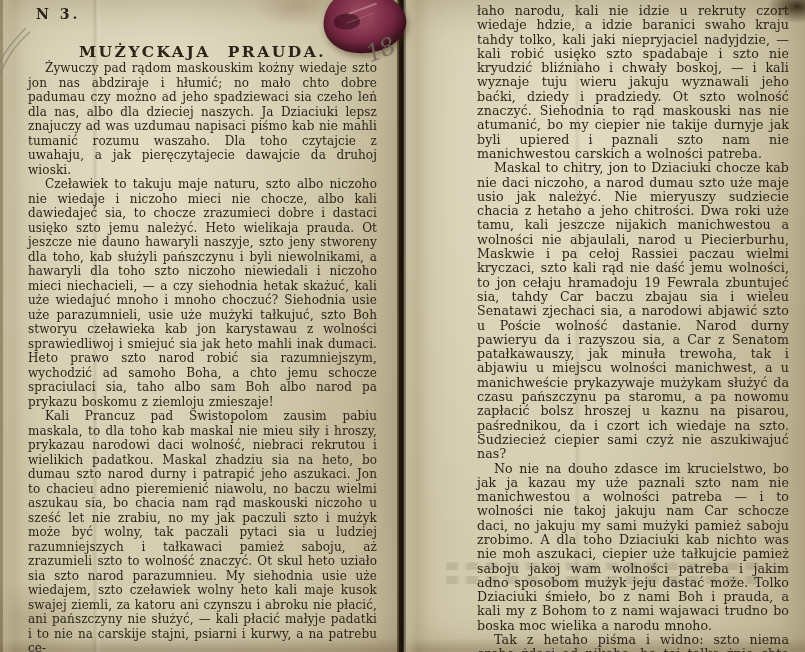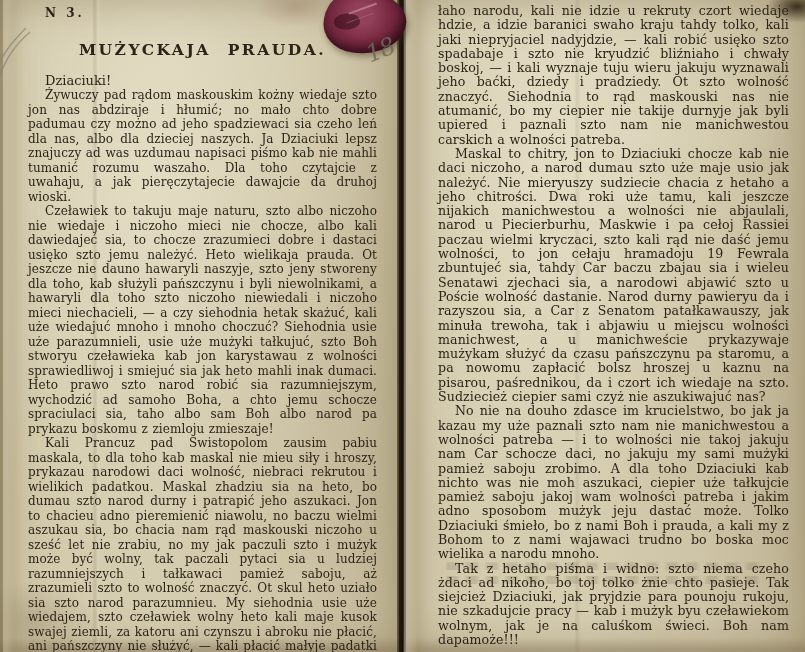--- a/index.html
+++ b/index.html
@@ -36,31 +36,31 @@
   .page-right .texture{
     background:
       linear-gradient(90deg, rgba(235,228,205,.30) 0 3px, transparent 12px),
       linear-gradient(90deg, transparent 168px, rgba(100,85,55,.12) 171px, transparent 175px),
       linear-gradient(0deg, rgba(90,70,40,.22) 0 3px, transparent 14px),
       radial-gradient(ellipse 40px 22px at 98% 1%, rgba(40,28,12,.85), transparent 75%),
       radial-gradient(ellipse 70px 35px at 55% 28%, rgba(235,230,210,.25), transparent 70%);
   }
   
   .inner-left{position:absolute;inset:0;padding:6px 22px 0 28px;box-sizing:border-box;}
-  .issue{margin-left:17px;font-size:12px;letter-spacing:3px;font-weight:bold;}
+  .issue{margin-left:8px;font-size:14px;letter-spacing:3px;font-weight:bold;}
   .title{text-align:center;font-size:15.5px;font-weight:bold;letter-spacing:2.5px;word-spacing:9px;margin-top:20px;}
   .salutation{margin-top:14px;text-indent:17px;font-size:13px;}
   
   .body-text p{
     margin:0;text-align:justify;text-indent:17px;
     font-size:12px;line-height:14.5px;word-spacing:.5px;letter-spacing:.1px;
   }
   .page-right .body-text p{font-size:12.6px;line-height:14.3px;}
   .body-text p.no-indent{text-indent:0;}
-  .inner-right{position:absolute;inset:0;padding:4px 16px 0 32px;box-sizing:border-box;}
+  .inner-right{position:absolute;inset:0;padding:4px 16px 0 32px;box-sizing:border-box;margin-left:39px;}
   
   .seal{
     position:absolute;left:324px;top:-10px;width:82px;height:64px;
     background:radial-gradient(circle at 45% 40%, #93405a 0 18%, #7a2b44 45%, #5c1c30 78%, #4a1524 100%);
     border-radius:48% 56% 62% 40% / 55% 46% 58% 45%;
     transform:rotate(8deg);
     box-shadow:2px 3px 6px rgba(60,40,20,.45), inset -4px -5px 10px rgba(35,8,16,.7);
   }
   .seal:before{
     content:"";position:absolute;left:10px;top:26px;width:26px;height:16px;
@@ -88,21 +88,20 @@
 </head>
 <body>
 
 <div id="scan">
 
   <div class="page page-left">
     <div class="texture"></div>
     <div class="inner-left">
       <div class="issue">N 3.</div>
       <div class="title">MUŻYCKAJA PRAUDA.</div>
-      <div class="salutation">Dziaciuki!</div>
       <div class="body-text">
         <p>Żywuczy pad rądom maskouskim kożny wiedaje szto jon nas abdziraje i hłumić; no mało chto dobre padumau czy możno ad jeho spadziewaci sia czeho leń dla nas, albo dla dzieciej naszych. Ja Dziaciuki lepsz znajuczy ad was uzdumau napisaci piśmo kab nie mahli tumanić rozumu waszaho. Dla toho czytajcie z uwahaju, a jak pieręczytajecie dawajcie da druhoj wioski.</p>
         <p>Czeławiek to takuju maje naturu, szto albo niczoho nie wiedaje i niczoho mieci nie chocze, albo kali dawiedajeć sia, to chocze zrazumieci dobre i dastaci usięko szto jemu należyć. Heto wielikaja prauda. Ot jeszcze nie dauno hawaryli naszyje, szto jeny stworeny dla toho, kab służyli pańszczynu i byli niewolnikami, a hawaryli dla toho szto niczoho niewiedali i niczoho mieci niechacieli, — a czy siehodnia hetak skażuć, kali uże wiedajuć mnoho i mnoho choczuć? Siehodnia usie uże parazumnieli, usie uże mużyki tałkujuć, szto Boh stworyu czeławieka kab jon karystawau z wolności sprawiedliwoj i smiejuć sia jak heto mahli inak dumaci. Heto prawo szto narod robić sia razumniejszym, wychodzić ad samoho Boha, a chto jemu schocze spraciulaci sia, taho albo sam Boh albo narod pa prykazu boskomu z ziemloju zmieszaje!</p>
         <p>Kali Prancuz pad Swistopolom zausim pabiu maskala, to dla toho kab maskal nie mieu siły i hroszy, prykazau narodowi daci wolność, niebraci rekrutou i wielikich padatkou. Maskal zhadziu sia na heto, bo dumau szto narod durny i patrapić jeho aszukaci. Jon to chacieu adno pieremienić niawolu, no baczu wielmi aszukau sia, bo chacia nam rąd maskouski niczoho u sześć let nie zrabiu, no my jak paczuli szto i mużyk może być wolny, tak paczali pytaci sia u ludziej razumniejszych i tałkawaci pamież saboju, aż zrazumieli szto to wolność znaczyć. Ot skul heto uziało sia szto narod parazumnieu. My siehodnia usie uże wiedajem, szto czeławiek wolny heto kali maje kusok swajej ziemli, za katoru ani czynszu i abroku nie płacić, ani pańszczyny nie służyć, — kali płacić małyje padatki i to nie na carskije stajni, psiarni i kurwy, a na patrebu ce-</p>
       </div>
     </div>
     <svg class="squiggle" width="48" height="70" viewBox="0 0 48 70">
       <path d="M2,62 C10,40 18,28 34,14 M1,50 C8,34 16,24 30,10" fill="none" stroke="#8a8370" stroke-width="1.4" opacity="0.7"></path>
     </svg>
   </div>

